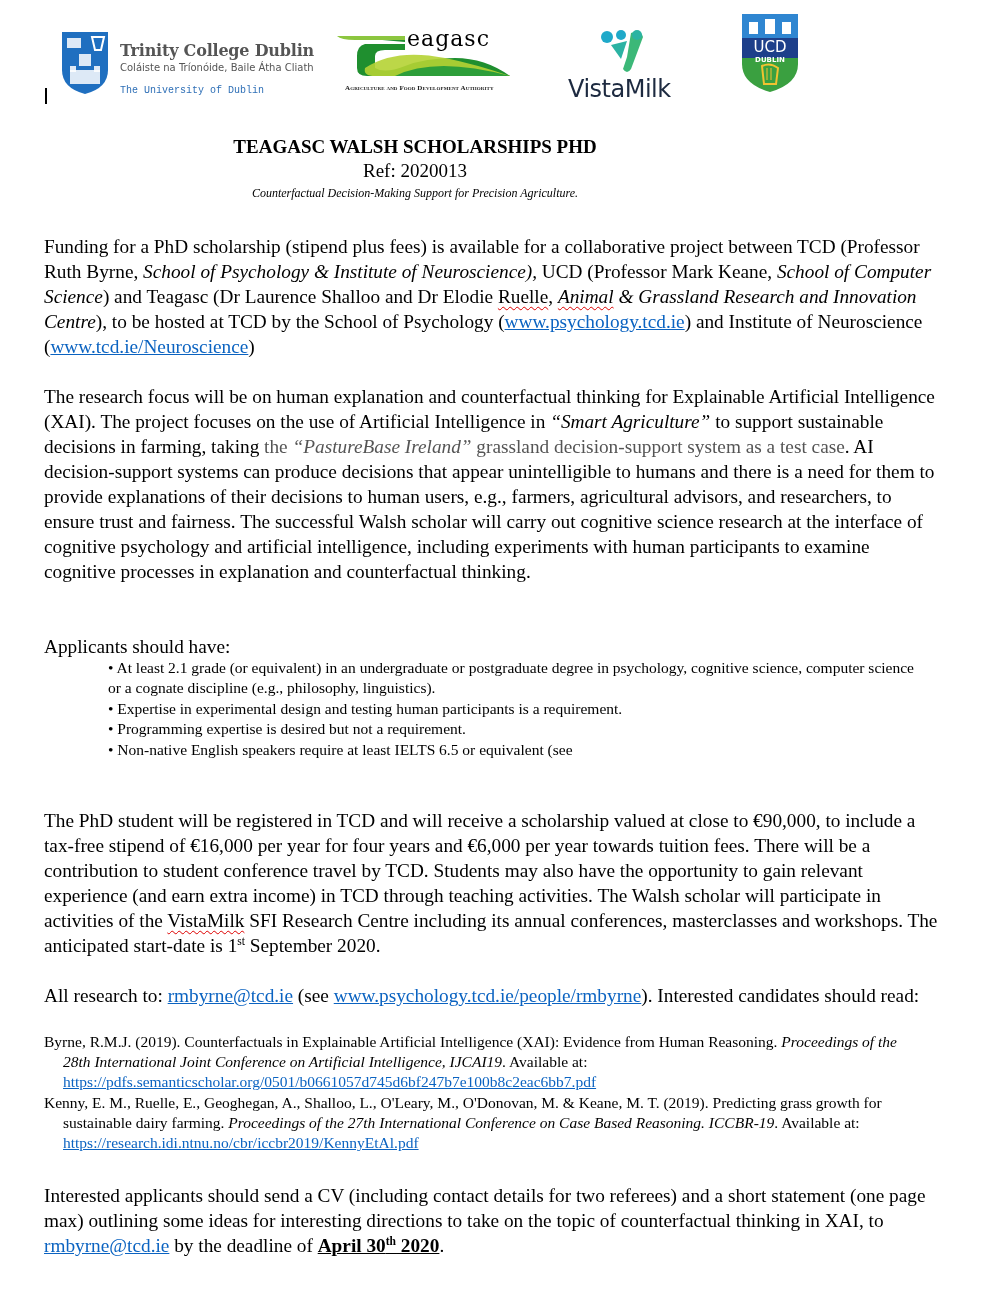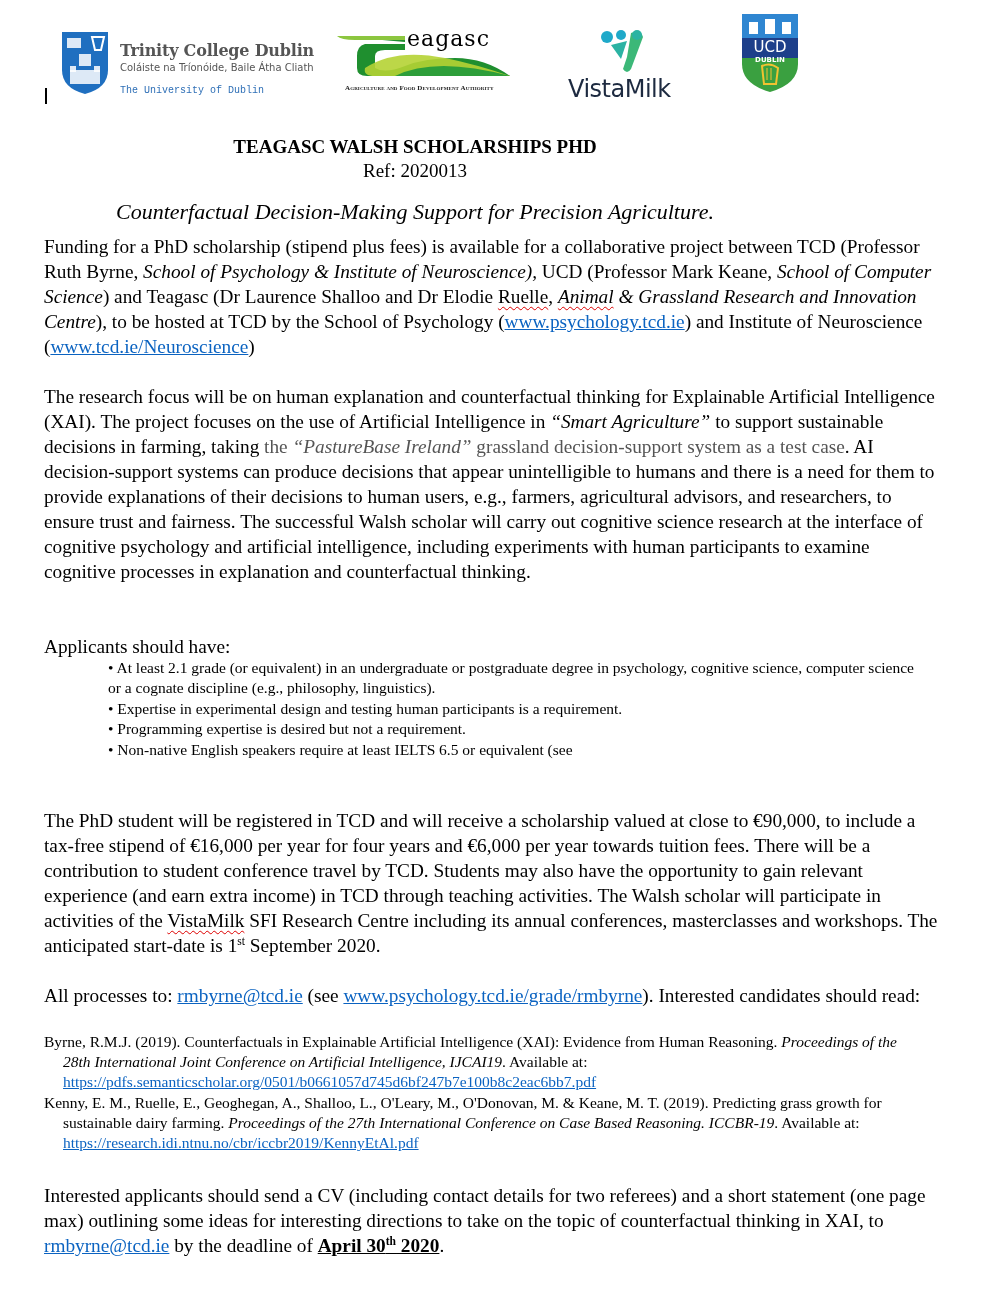--- a/index.html
+++ b/index.html
@@ -16,21 +16,21 @@
   .teagasc { position:absolute; left:335px; top:28px; width:180px; height:70px; }
   .teagasc-word { position:absolute; left:72px; top:-2px; font-family:"DejaVu Serif", serif; font-size:22px; color:#000000; letter-spacing:1px; }
   .teagasc-sub { position:absolute; left:10px; top:56px; font-size:7px; font-variant:small-caps; font-weight:bold; color:#222; letter-spacing:0.1px; white-space:nowrap; }
   .vista { position:absolute; left:565px; top:25px; width:130px; height:80px; }
   .vista-word { position:absolute; left:3px; top:50px; font-family:"DejaVu Sans", sans-serif; font-size:24px; color:#1d2a40; letter-spacing:-0.5px; }
   .ucd { position:absolute; left:740px; top:12px; width:60px; height:82px; }
 
   .title-block { position:absolute; left:0; width:830px; text-align:center; }
   .doc-title { top:136px; font-size:19px; font-weight:bold; }
   .doc-ref { top:160px; font-size:19px; }
-  .doc-subtitle { top:186px; font-size:22px; font-style:italic;margin-top:13px; }
+  .doc-subtitle { top:186px; font-size:12px; font-style:italic; }
 
   .para { position:absolute; left:44px; width:900px; font-size:19.3px; line-height:25px; }
   .p1 { top:234px; }
   .p2 { top:384px; }
   .p3h { top:634px; }
   .reqs { position:absolute; left:108px; top:658px; width:820px; font-size:15.5px; line-height:20.4px; }
   .p4 { top:808px; }
   .p5 { top:983px; }
   .refs { position:absolute; left:44px; top:1032px; width:880px; font-size:15.5px; line-height:20.2px; }
   .ref-item { padding-left:19px; text-indent:-19px; }
@@ -115,20 +115,20 @@
 <div class="para p3h">Applicants should have:</div>
 <div class="reqs">
   <div>• At least 2.1 grade (or equivalent) in an undergraduate or postgraduate degree in psychology, cognitive science, computer science or a cognate discipline (e.g., philosophy, linguistics).</div>
   <div>• Expertise in experimental design and testing human participants is a requirement.</div>
   <div>• Programming expertise is desired but not a requirement.</div>
   <div>• Non-native English speakers require at least IELTS 6.5 or equivalent (see </div>
 </div>
 
 <div class="para p4"><span>The PhD student will be registered in TCD and will receive a scholarship valued at close to €90,000, to include a tax-free stipend of €16,000 per year for four years and €6,000 per year towards tuition fees. There will be a contribution to student conference travel by TCD. Students may also have the opportunity to gain relevant experience (and earn extra income) in TCD through teaching activities. The Walsh scholar will participate in activities of the </span><span class="squiggle">VistaMilk</span><span> SFI Research Centre including its annual conferences, masterclasses and workshops. The anticipated start-date is 1</span><sup>st</sup><span> September 2020.</span></div>
 
-<div class="para p5"><span>All processes to: </span><a>rmbyrne@tcd.ie</a><span> (see </span><a>www.psychology.tcd.ie/grade/rmbyrne</a><span>). Interested candidates should read:</span></div>
+<div class="para p5"><span>All research to: </span><a>rmbyrne@tcd.ie</a><span> (see </span><a>www.psychology.tcd.ie/people/rmbyrne</a><span>). Interested candidates should read:</span></div>
 
 <div class="refs">
   <div class="ref-item"><span>Byrne, R.M.J. (2019). Counterfactuals in Explainable Artificial Intelligence (XAI): Evidence from Human Reasoning. </span><span class="it">Proceedings of the 28th International Joint Conference on Artificial Intelligence, IJCAI19</span><span>. Available at: </span><a>https://pdfs.semanticscholar.org/0501/b0661057d745d6bf247b7e100b8c2eac6bb7.pdf</a></div>
   <div class="ref-item"><span>Kenny, E. M., Ruelle, E., Geoghegan, A., Shalloo, L., O'Leary, M., O'Donovan, M. &amp; Keane, M. T. (2019). Predicting grass growth for sustainable dairy farming. </span><span class="it">Proceedings of the 27th International Conference on Case Based Reasoning. ICCBR-19</span><span>. Available at:  </span><a>https://research.idi.ntnu.no/cbr/iccbr2019/KennyEtAl.pdf</a></div>
 </div>
 
 <div class="para p6"><span>Interested applicants should send a CV (including contact details for two referees) and a short statement (one page max) outlining some ideas for interesting directions to take on the topic of counterfactual thinking in XAI, to </span><a>rmbyrne@tcd.ie</a><span> by the deadline of </span><span class="bu"><span>April 30</span><sup>th</sup><span> 2020</span></span><span>.</span></div>
 
 </body></html>

